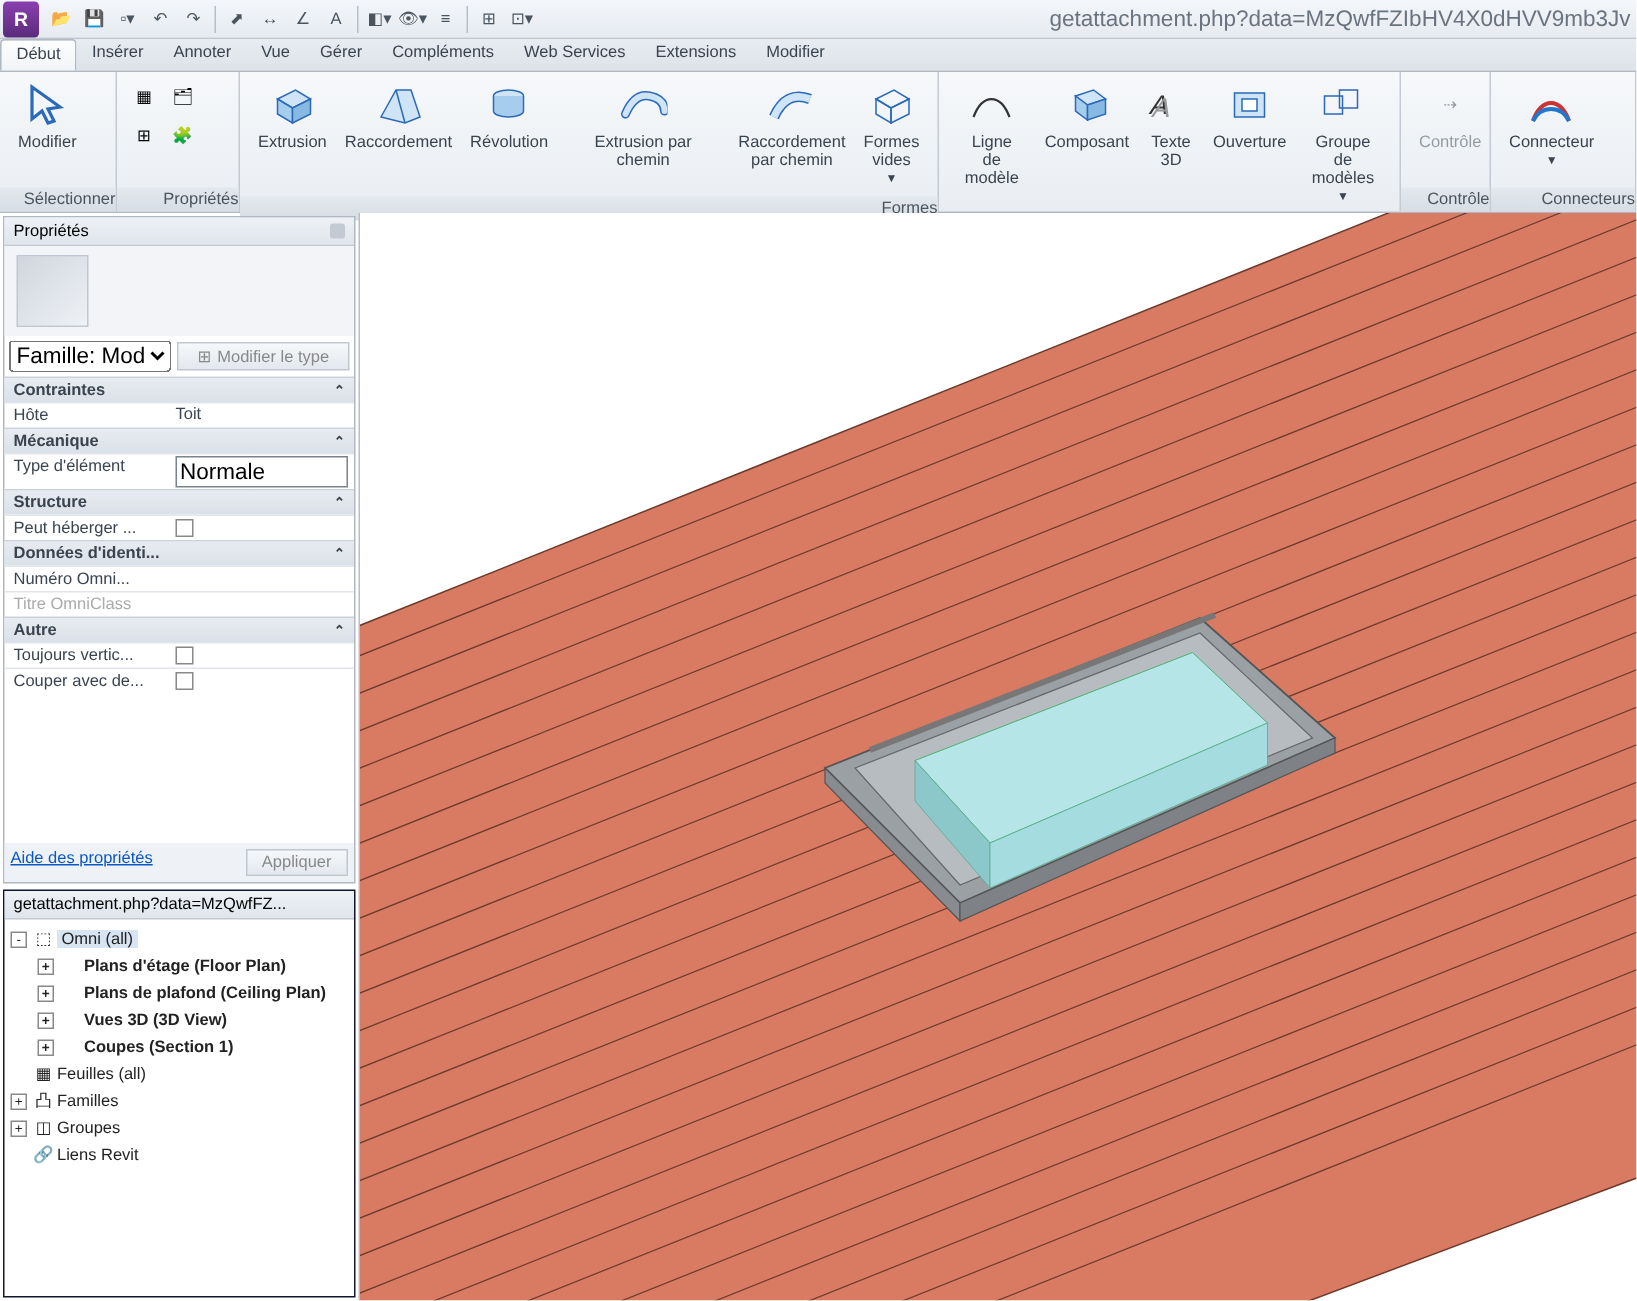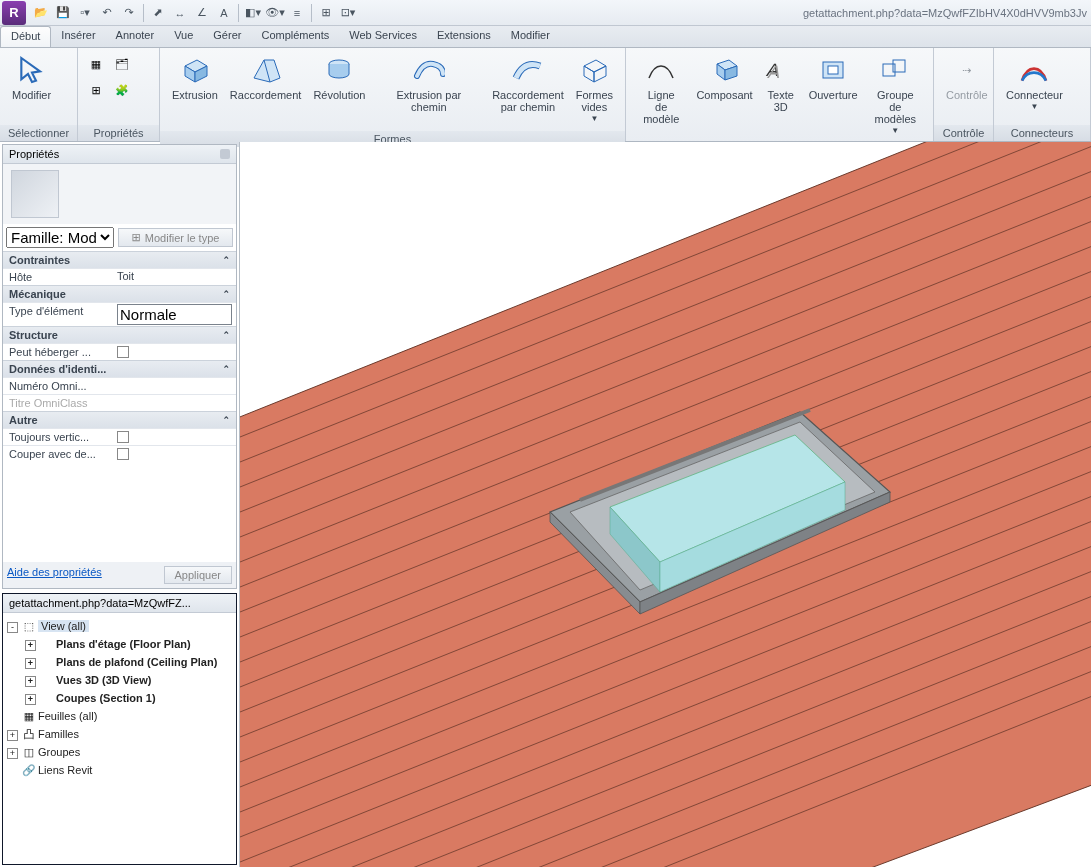--- a/index.html
+++ b/index.html
@@ -3,32 +3,32 @@
 <meta charset="utf-8">
 <style>
 * { box-sizing: border-box; margin: 0; padding: 0; font-family: 'Segoe UI', Tahoma, sans-serif; }
 body { width: 1091px; height: 867px; overflow: hidden; background: #fff; font-size: 11px; }
 
 
 .titlebar { height: 26px; background: linear-gradient(#f3f6fa,#e6ebf1); display: flex; align-items:center; padding-left:2px; border-bottom:1px solid #c0c7d1;}
 .titlebar .app-btn { width:24px; height:24px; background:linear-gradient(#8a3fb0,#5a2c7a); border-radius:3px; margin-right:4px; display:flex;align-items:center;justify-content:center;color:#fff;font-weight:bold;font-size:13px; }
 .titlebar .qat-btn { width:22px; height:22px; display:flex;align-items:center;justify-content:center; color:#4a5560; cursor:pointer;}
 .titlebar .sep { width:1px; height:18px; background:#b6bec9; margin:0 3px;}
-.titlebar .title-text { flex:1; text-align:right; color:#6a7380; padding-right:4px; font-size:11px; white-space:nowrap; overflow:hidden;}
+.titlebar .title-text { flex:1; text-align:right; color:#6a7380; padding-right:4px; font-size:15px; white-space:nowrap; overflow:hidden;}
 
 
 .menutabs { height:22px; background:linear-gradient(#e8ecf1,#dde3ea); display:flex; border-bottom:1px solid #b0b8c2;}
 .menutabs .tab { padding:3px 10px; color:#3a4450; cursor:pointer;}
 .menutabs .tab.active { background:linear-gradient(#fdfdfd,#f1f4f7); border:1px solid #b0b8c2; border-bottom:none; border-radius:3px 3px 0 0;}
 
 
 .ribbon { height:94px; background:linear-gradient(#f6f8fa,#e9edf2); display:flex; border-bottom:1px solid #aeb7c2;}
 .ribbon .panel { border-right:1px solid #c3cad4; display:flex; flex-direction:column; }
 .ribbon .panel .body { flex:1; display:flex; align-items:flex-start; padding:4px 6px; }
-.ribbon .panel .label { text-align:center; font-size:11px; color:#4a5560; padding:2px 0; background:linear-gradient(#e3e8ee,#d7dde5);}
+.ribbon .panel .label { text-align:right; font-size:11px; color:#4a5560; padding:2px 0; background:linear-gradient(#e3e8ee,#d7dde5);}
 .rbtn { display:flex; flex-direction:column; align-items:center; padding:2px 6px; cursor:pointer; color:#3a4450; text-align:center; line-height:12px;}
 .rbtn .ico { width:32px; height:32px; margin-bottom:3px; display:flex;align-items:center;justify-content:center;}
 .rbtn-sm { width:24px; height:24px; display:flex;align-items:center;justify-content:center; cursor:pointer;}
 .smallgrid { display:grid; grid-template-columns:repeat(2,24px); grid-auto-rows:24px; gap:2px;}
 
 
 .shape3d { width:28px; height:26px; position:relative;}
 .shape3d svg { width:100%; height:100%; }
 
 
@@ -359,21 +359,21 @@
       <div style="height:100px;"></div>
       <div class="footer">
         <a>Aide des propriétés</a>
         <button>Appliquer</button>
       </div>
     </div>
 
     <div class="browser">
       <div class="hdr">getattachment.php?data=MzQwfFZ...</div>
       <div class="tree" id="tree-body">
-          <div class="node lvl1"><span class="exp">-</span><span class="ico">⬚</span><span style="background:#d7e4f2;padding:0 3px;">View (all)</span></div>
+          <div class="node lvl1"><span class="exp">-</span><span class="ico">⬚</span><span style="background:#d7e4f2;padding:0 3px;">Omni (all)</span></div>
           <div class="node lvl2"><span class="exp">+</span><span class="ico"></span><span>Plans d'étage (Floor Plan)</span></div>
           <div class="node lvl2"><span class="exp">+</span><span class="ico"></span><span>Plans de plafond (Ceiling Plan)</span></div>
           <div class="node lvl2"><span class="exp">+</span><span class="ico"></span><span>Vues 3D (3D View)</span></div>
           <div class="node lvl2"><span class="exp">+</span><span class="ico"></span><span>Coupes (Section 1)</span></div>
           <div class="node lvl1"><span style="display:inline-block;width:15px;"></span><span class="ico">▦</span><span>Feuilles (all)</span></div>
           <div class="node lvl1"><span class="exp">+</span><span class="ico">凸</span><span>Familles</span></div>
           <div class="node lvl1"><span class="exp">+</span><span class="ico">◫</span><span>Groupes</span></div>
           <div class="node lvl1"><span style="display:inline-block;width:15px;"></span><span class="ico">🔗</span><span>Liens Revit</span></div>
         </div>
     </div>

